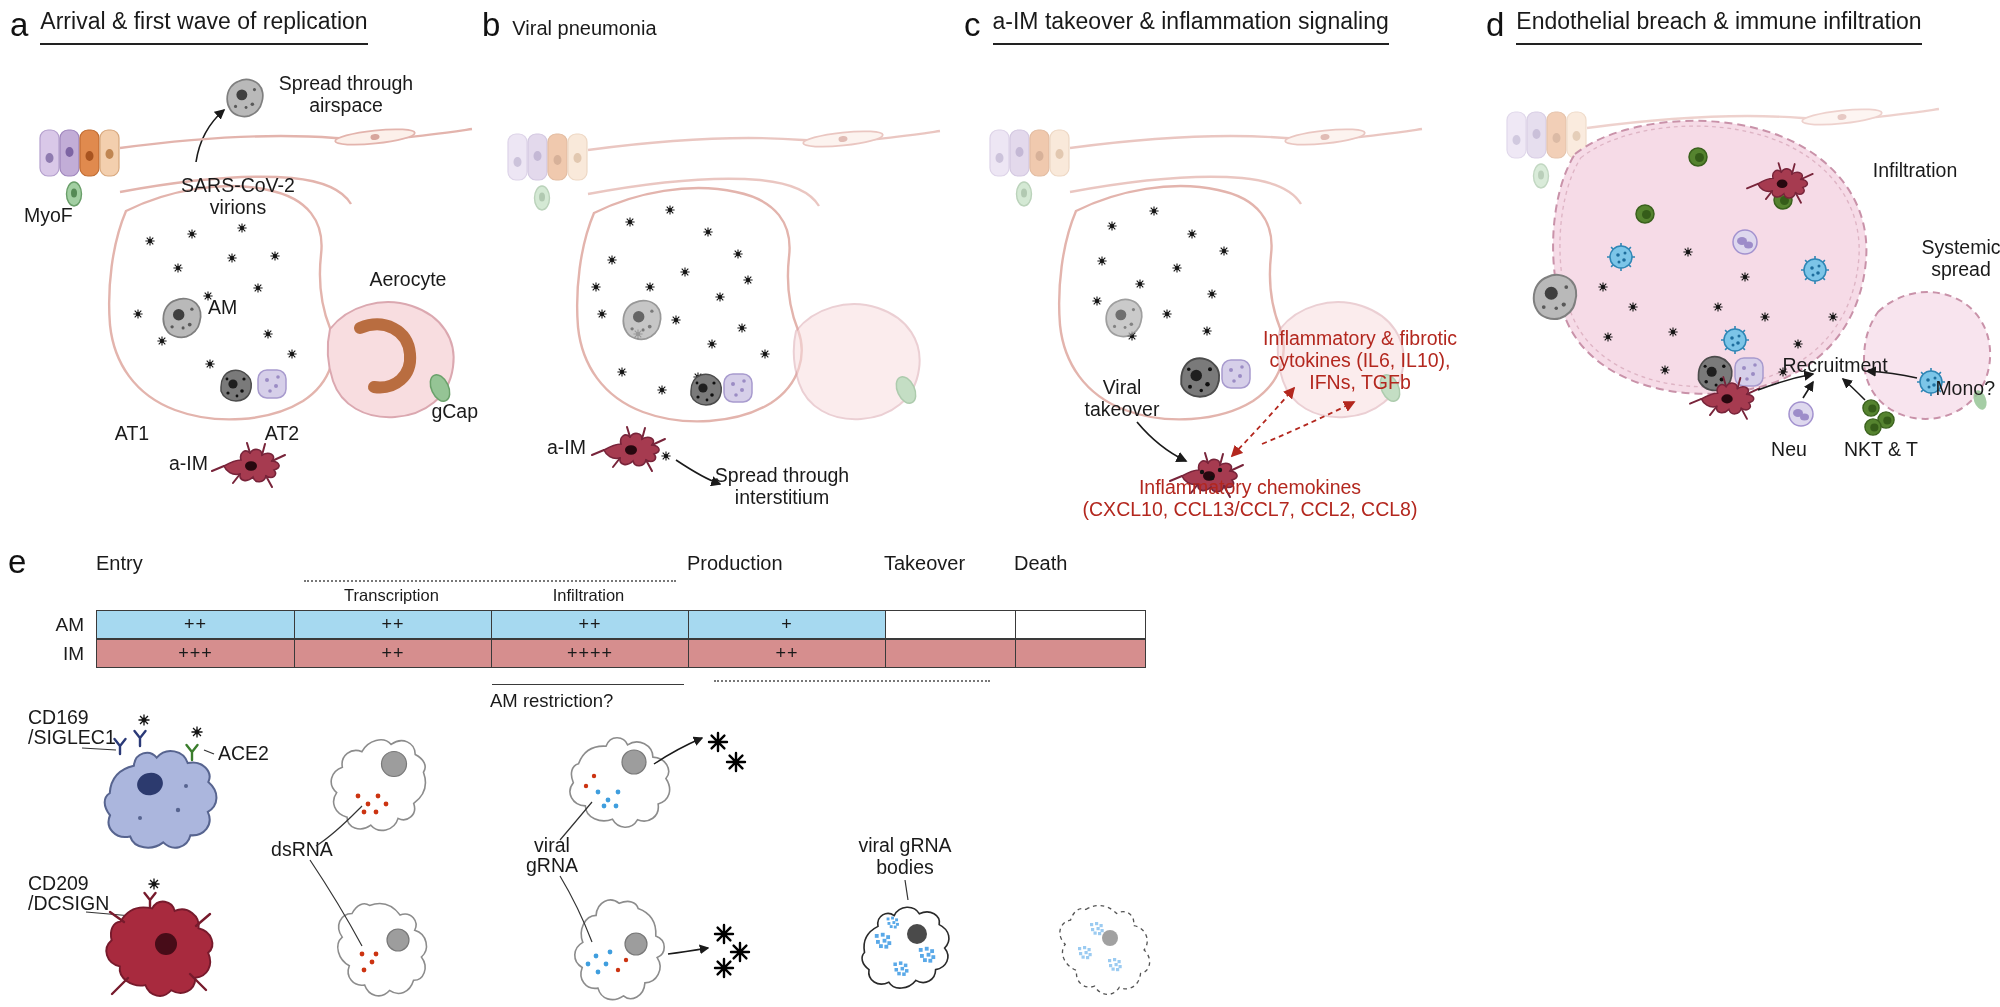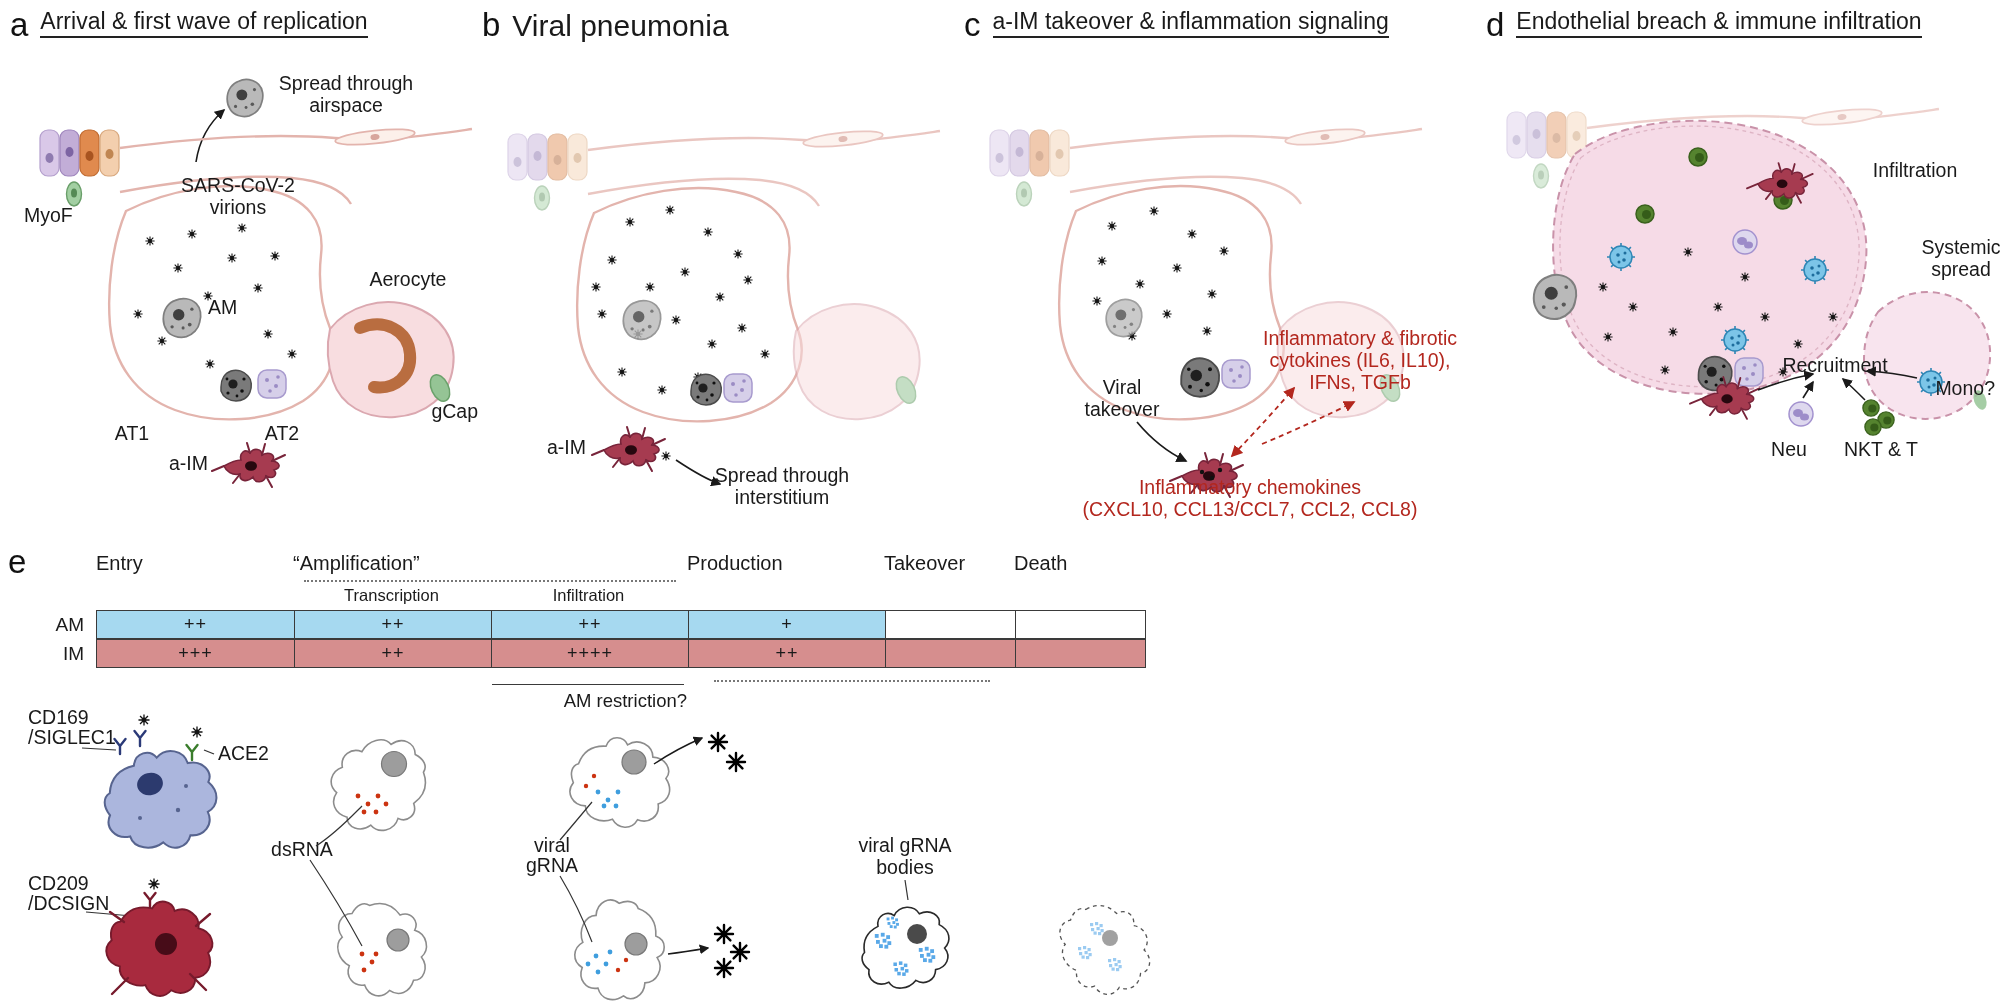--- a/index.html
+++ b/index.html
@@ -2,39 +2,39 @@
 <html><head>
 <meta charset="utf-8">
 <style>
 *{margin:0;padding:0;box-sizing:border-box}
 body{background:#ffffff}
 .fig{position:relative;width:2000px;height:1007px;background:#fff;overflow:hidden;
   font-family:"Liberation Sans","DejaVu Sans",sans-serif;color:#1a1a1a}
 .abs{position:absolute}
 .panel-head{position:absolute;display:flex;align-items:flex-start;gap:12px}
 .p-letter{font-size:33px;line-height:1;color:#111}
-.p-title{font-size:23px;line-height:1.2;padding-bottom:0;border-bottom:2px solid #222;white-space:nowrap}
-.p-sub{font-size:30px;margin-top:1px;white-space:nowrap}
+.p-title{font-size:23px;line-height:1.2;padding-bottom:7px;border-bottom:2px solid #222;white-space:nowrap}
+.p-sub{font-size:20px;margin-top:9px;white-space:nowrap}
 svg{position:absolute;overflow:visible}
 svg text{font-family:"Liberation Sans","DejaVu Sans",sans-serif;font-size:19.5px;fill:#1a1a1a}
 svg text.red{fill:#b3271e}
 
 .tbl{position:absolute;left:96px;top:552px;width:1060px;height:200px;font-size:20px}
 .th{position:absolute;top:0;text-align:left}
 .sub{position:absolute;top:34px;font-size:16.5px;text-align:center}
 .amp-dots{position:absolute;left:208px;top:28px;width:372px;border-top:2px dotted #777}
 .grid-row{position:absolute;left:0;display:flex;height:29px;border:1.3px solid #3a3a3a}
 .grid-row .cell{height:100%;border-left:1.3px solid #3a3a3a;display:flex;align-items:center;justify-content:center;font-size:18px;letter-spacing:1px}
 .grid-row .cell:first-child{border-left:none}
 .c1,.c2,.c3,.c4{width:197px}
 .c5,.c6{width:130px}
 .row-label{position:absolute;left:-62px;width:50px;text-align:right;font-size:19px}
 .brk-line-solid{position:absolute;border-top:1.6px solid #3a3a3a}
 .brk-line-dot{position:absolute;border-top:2px dotted #777}
-.brk-label{position:absolute;text-align:right;font-size:18.5px;line-height:22px}
+.brk-label{position:absolute;text-align:left;font-size:18.5px;line-height:22px}
 </style>
 </head>
 <body>
 
 <div class="fig">
 
 <svg width="0" height="0" style="position:absolute">
 <defs>
   <marker id="mA" viewBox="0 0 10 10" refX="8.5" refY="5" markerWidth="6.5" markerHeight="6.5" orient="auto-start-reverse">
           <path d="M0,0L10,5L0,10Z" fill="#1a1a1a"></path>
@@ -408,21 +408,20 @@
     <use href="#green-cell-g" transform="translate(390,345) scale(0.9)"></use>
   </g>
   <path d="M382,318 C374,310 367,303 360,297" fill="none" stroke="#1a1a1a" stroke-width="1.6" marker-end="url(#mA)"></path>
   <text x="398" y="374" text-anchor="middle">NKT &amp; T</text>
 </svg>
 
 <span class="p-letter abs" style="left:8px;top:545px">e</span>
 
 <div class="tbl">
   <span class="th" style="left:0;width:197px">Entry</span>
-  <span class="th" style="left:197px;width:394px">“Amplification”</span>
   <div class="amp-dots"></div>
   <span class="th" style="left:591px;width:197px">Production</span>
   <span class="th" style="left:788px;width:130px">Takeover</span>
   <span class="th" style="left:918px;width:130px">Death</span>
   <span class="sub" style="left:197px;width:197px">Transcription</span>
   <span class="sub" style="left:394px;width:197px">Infiltration</span>
 
   <span class="row-label" style="top:62px">AM</span>
   <div class="grid-row" style="top:58px">
     <div class="cell c1" style="background:#a6d9f0">++</div>

